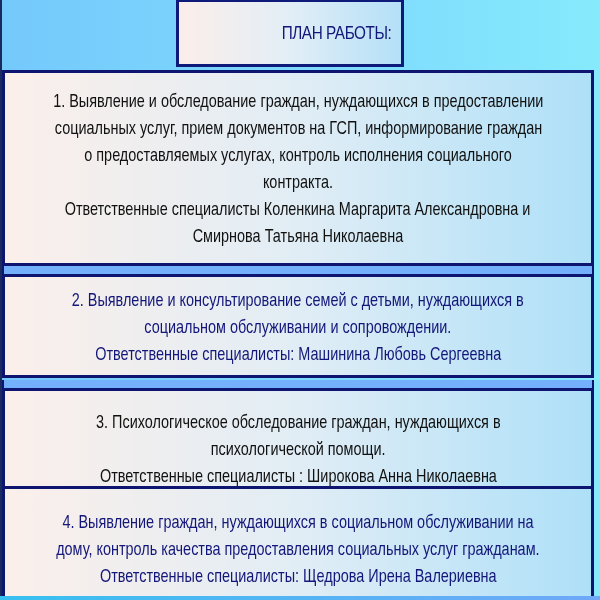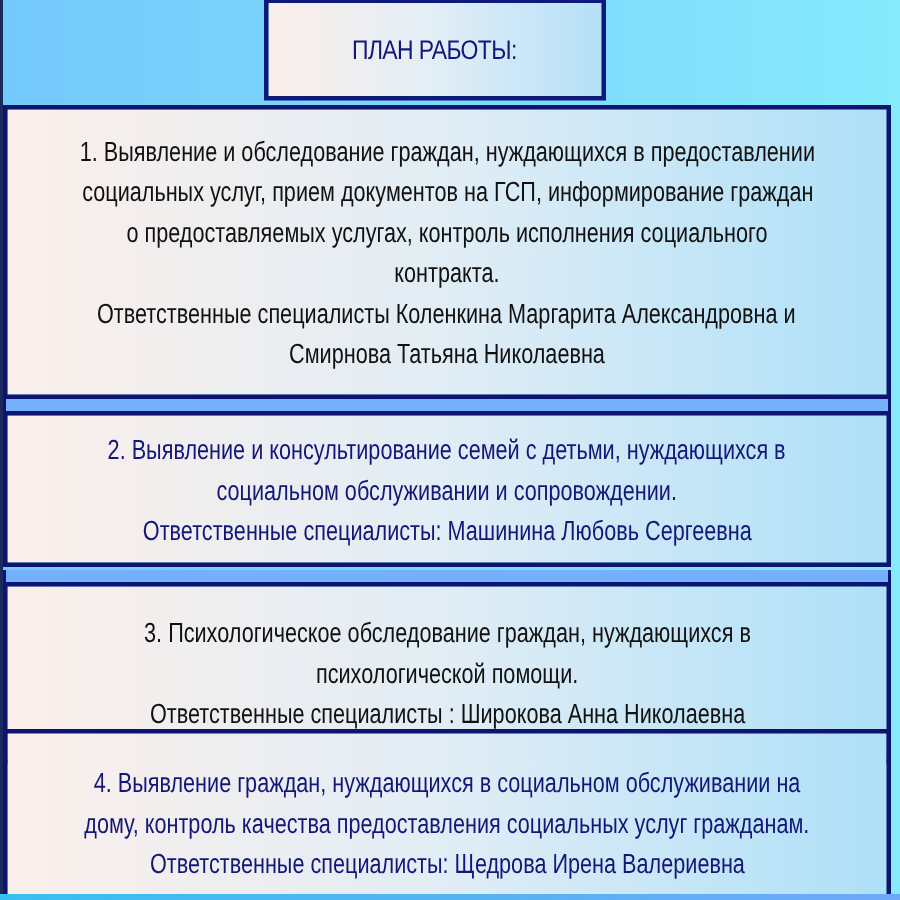--- a/index.html
+++ b/index.html
@@ -6,21 +6,21 @@
   body {
     width: 600px; height: 600px; overflow: hidden; position: relative;
     background: linear-gradient(90deg, #74c9fb 0%, #7fdcfd 60%, #86eafc 100%);
     font-family: "Liberation Sans", sans-serif;
   }
   .frame-left { position: absolute; left: 0; top: 0; width: 2px; height: 600px; background: #1a2a5c; }
   .title-box {
     position: absolute; left: 176px; top: 0; width: 222px; height: 62px;
     border: 3px solid #0d1a7a; border-top: 2px solid #0d1a7a;
     background: linear-gradient(90deg, #fbeeea 0%, #e2eef6 50%, #b4e0f8 100%);
-    display: flex; align-items: center; justify-content: center;
+    display: flex; align-items: center; justify-content: flex-end;
   }
   .title-text {
     color: #13177a; font-size: 18px; letter-spacing: -0.5px;
     transform: scaleX(0.85); white-space: nowrap;
   }
   .card {
     position: absolute; left: 2px; width: 592px;
     border: 3px solid #0d1570;
     background: linear-gradient(90deg, #fbefea 0%, #e1edf5 50%, #aee0f8 100%);
     box-sizing: border-box;

